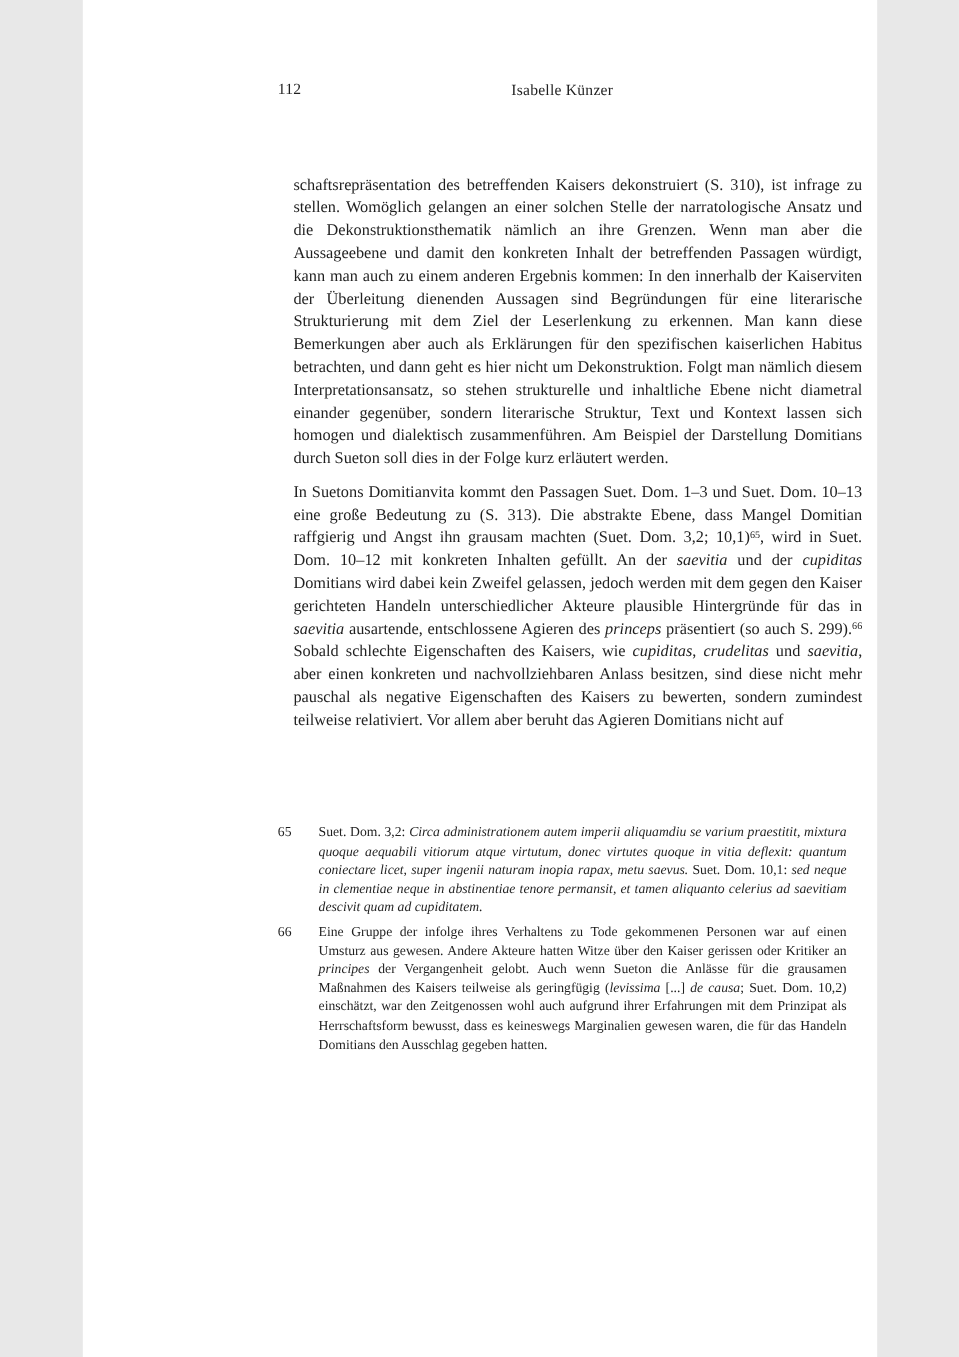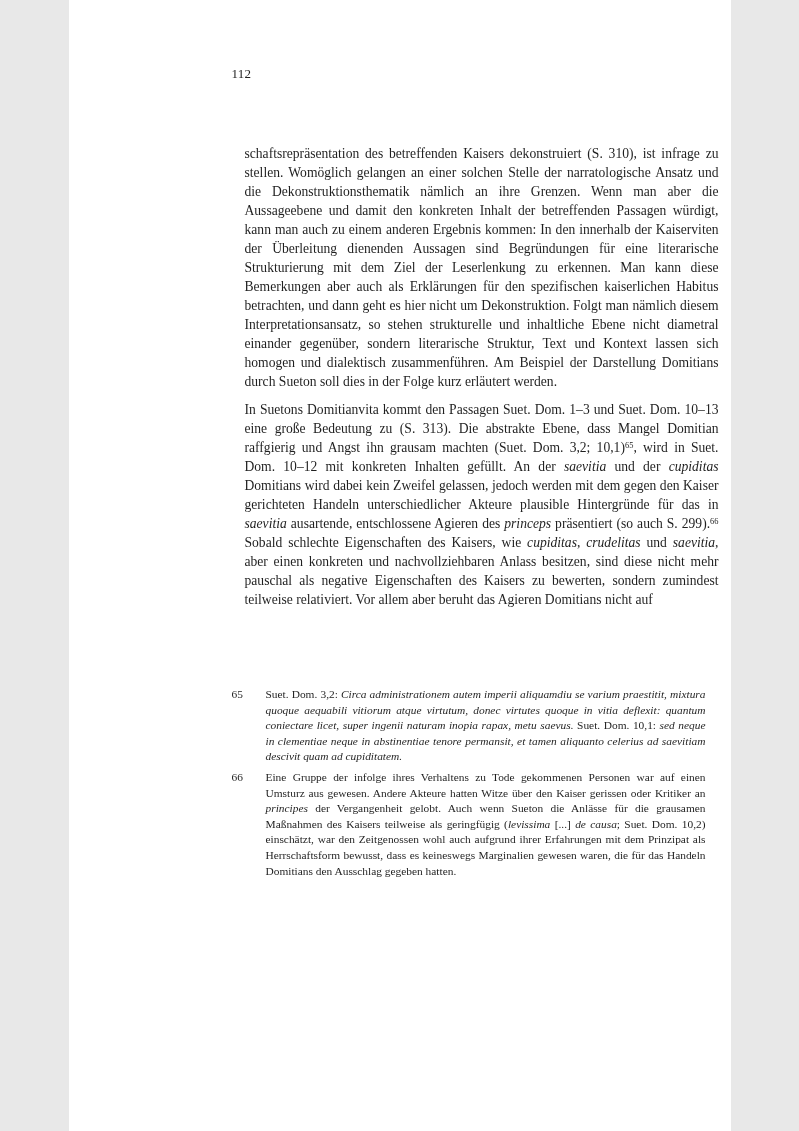--- a/index.html
+++ b/index.html
@@ -78,20 +78,21 @@
     top: -0.48em;
   }
 </style>
 </head>
 <body>
 
 <div class="page">
 
   <header class="page-header">
     <span class="page-number">112</span>
+    <span class="running-head">Isabelle Künzer</span>
   </header>
 
   <main class="body-text">
     <p><span>schaftsrepräsentation des betreffenden Kaisers dekonstruiert (S. 310), ist infrage zu stellen. Womöglich gelangen an einer solchen Stelle der narratologische Ansatz und die Dekonstruktionsthematik nämlich an ihre Grenzen. Wenn man aber die Aussageebene und damit den konkreten Inhalt der betreffenden Passagen würdigt, kann man auch zu einem anderen Ergebnis kommen: In den innerhalb der Kaiserviten der Überleitung dienenden Aussagen sind Begründungen für eine literarische Strukturierung mit dem Ziel der Leserlenkung zu erkennen. Man kann diese Bemerkungen aber auch als Erklärungen für den spezifischen kaiserlichen Habitus betrachten, und dann geht es hier nicht um Dekonstruktion. Folgt man nämlich diesem Interpretationsansatz, so stehen strukturelle und inhaltliche Ebene nicht diametral einander gegenüber, sondern literarische Struktur, Text und Kontext lassen sich homogen und dialektisch zusammenführen. Am Beispiel der Darstellung Domitians durch Sueton soll dies in der Folge kurz erläutert werden.</span></p>
     <p><span>In Suetons Domitianvita kommt den Passagen Suet. Dom. 1–3 und Suet. Dom. 10–13 eine große Bedeutung zu (S. 313). Die abstrakte Ebene, dass Mangel Domitian raffgierig und Angst ihn grausam machten (Suet. Dom. 3,2; 10,1)</span><sup>65</sup><span>, wird in Suet. Dom. 10–12 mit konkreten Inhalten gefüllt. An der </span><em>saevitia</em><span> und der </span><em>cupiditas</em><span> Domitians wird dabei kein Zweifel gelassen, jedoch werden mit dem gegen den Kaiser gerichteten Handeln unterschiedlicher Akteure plausible Hintergründe für das in </span><em>saevitia</em><span> ausartende, entschlossene Agieren des </span><em>princeps</em><span> präsentiert (so auch S. 299).</span><sup>66</sup><span> Sobald schlechte Eigenschaften des Kaisers, wie </span><em>cupiditas</em><span>, </span><em>crudelitas</em><span> und </span><em>saevitia</em><span>, aber einen konkreten und nachvollziehbaren Anlass besitzen, sind diese nicht mehr pauschal als negative Eigenschaften des Kaisers zu bewerten, sondern zumindest teilweise relativiert. Vor allem aber beruht das Agieren Domitians nicht auf</span></p>
   </main>
 
   <section class="footnotes">
     <div class="footnote">
       <span class="fn-num">65</span>

